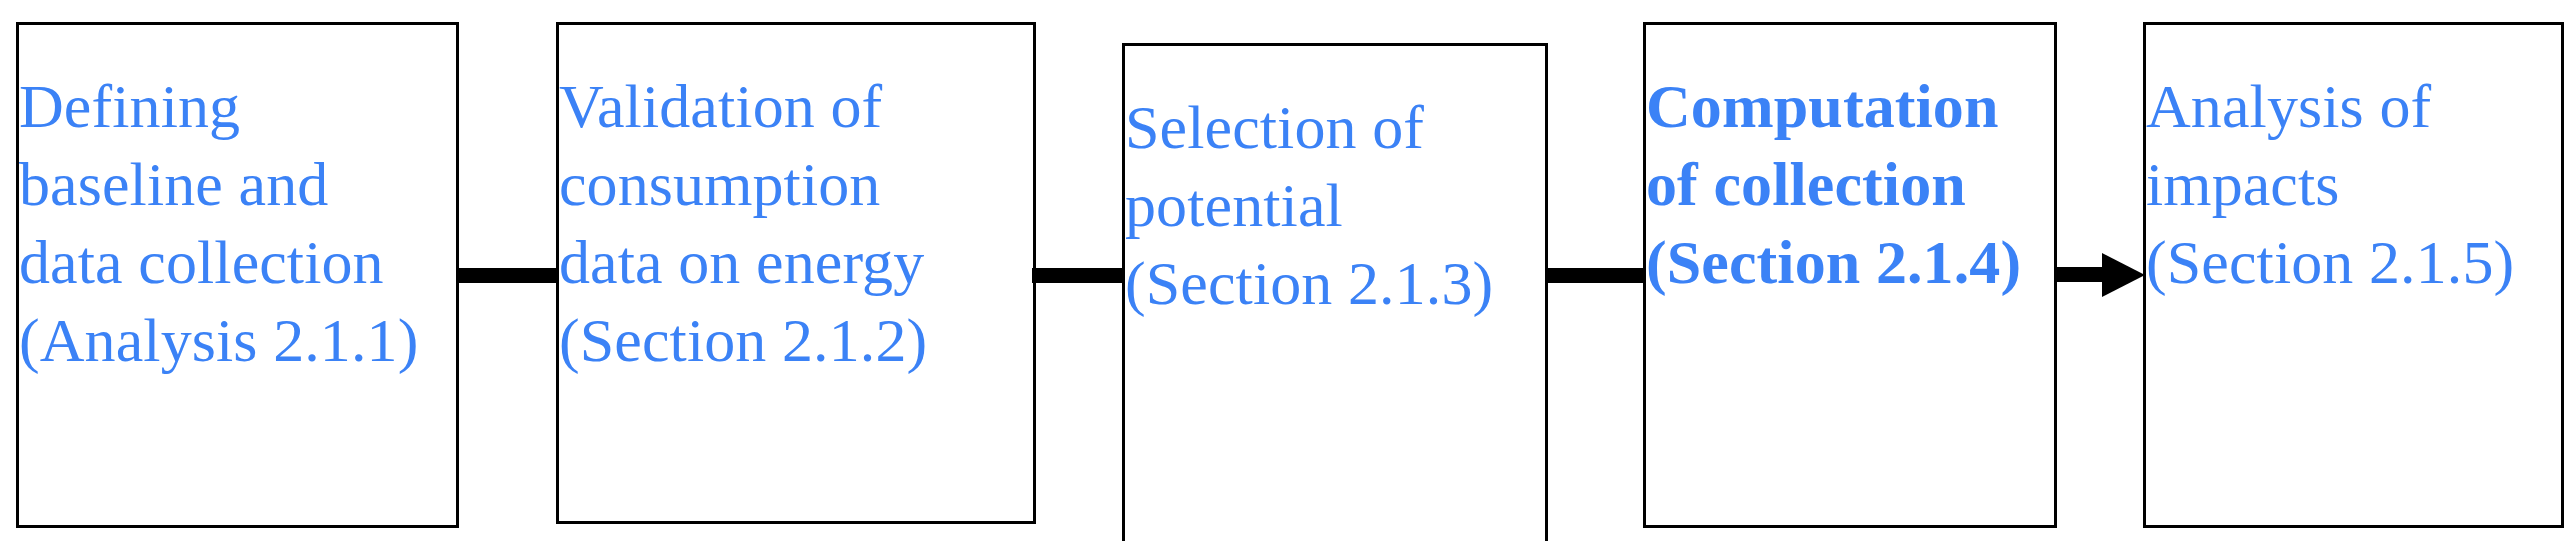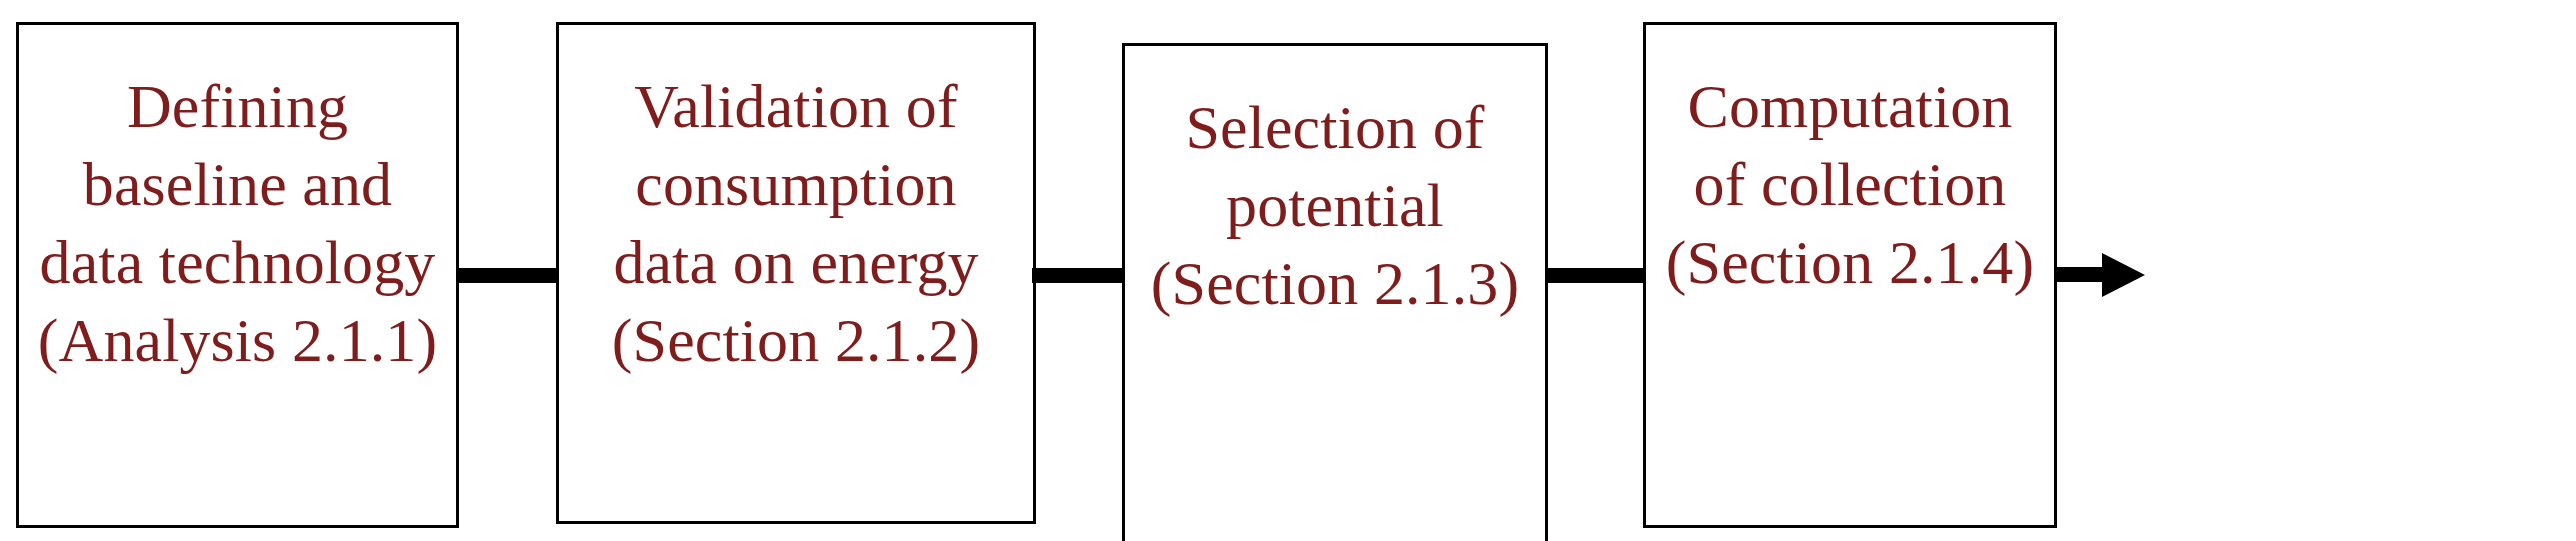--- a/index.html
+++ b/index.html
@@ -26,24 +26,23 @@
     border: 3.6px solid #000000;
     background: #ffffff;
     display: block;
   }
 
   .node-text {
     position: absolute;
     left: 0;
     right: 0;
     top: 42px;
-    text-align: center;
     font-size: 62px;
     line-height: 78px;
-    color: #7f1d1d;
+    color: #3b82f6;
     letter-spacing: 0.1px;
     white-space: nowrap;
   }
 
   .node-text .line {
     display: block;
   }
 
   
   .connector {
@@ -76,21 +75,21 @@
 </style>
 </head>
 <body>
 
 <div id="flowchart">
 
   <div class="node-box" style="left:16px; top:22.3px; width:443px; height:506px;">
     <div class="node-text">
       <span class="line">Defining</span>
       <span class="line">baseline and</span>
-      <span class="line">data technology</span>
+      <span class="line">data collection</span>
       <span class="line">(Analysis 2.1.1)</span>
     </div>
   </div>
 
   <div class="connector" style="left:456px; top:268px; width:104px;"></div>
 
   <div class="node-box" style="left:556px; top:22.3px; width:480px; height:502px;">
     <div class="node-text">
       <span class="line">Validation of</span>
       <span class="line">consumption</span>
@@ -104,28 +103,35 @@
   <div class="node-box" style="left:1122px; top:22.3px; width:426px; height:518px;margin-top:21px;">
     <div class="node-text">
       <span class="line">Selection of</span>
       <span class="line">potential</span>
       <span class="line">(Section 2.1.3)</span>
     </div>
   </div>
 
   <div class="connector" style="left:1545px; top:268px; width:102px;"></div>
 
-  <div class="node-box" style="left:1643px; top:22.3px; width:414px; height:506px;">
+  <div class="node-box" style="left:1643px; top:22.3px; width:414px; height:506px;font-weight:bold;">
     <div class="node-text">
       <span class="line">Computation</span>
       <span class="line">of collection</span>
       <span class="line">(Section 2.1.4)</span>
     </div>
   </div>
 
   <div class="arrow-wrap" style="left:2054px; top:253px; width:92px;">
     <div class="arrow-shaft" style="width:50px;"></div>
     <div class="arrow-head" style="left:48px;"></div>
   </div>
 
+  <div class="node-box" style="left:2143px; top:22.3px; width:421px; height:506px;">
+    <div class="node-text">
+      <span class="line">Analysis of</span>
+      <span class="line">impacts</span>
+      <span class="line">(Section 2.1.5)</span>
+    </div>
+  </div>
 
 </div>
 
 
 </body></html>

